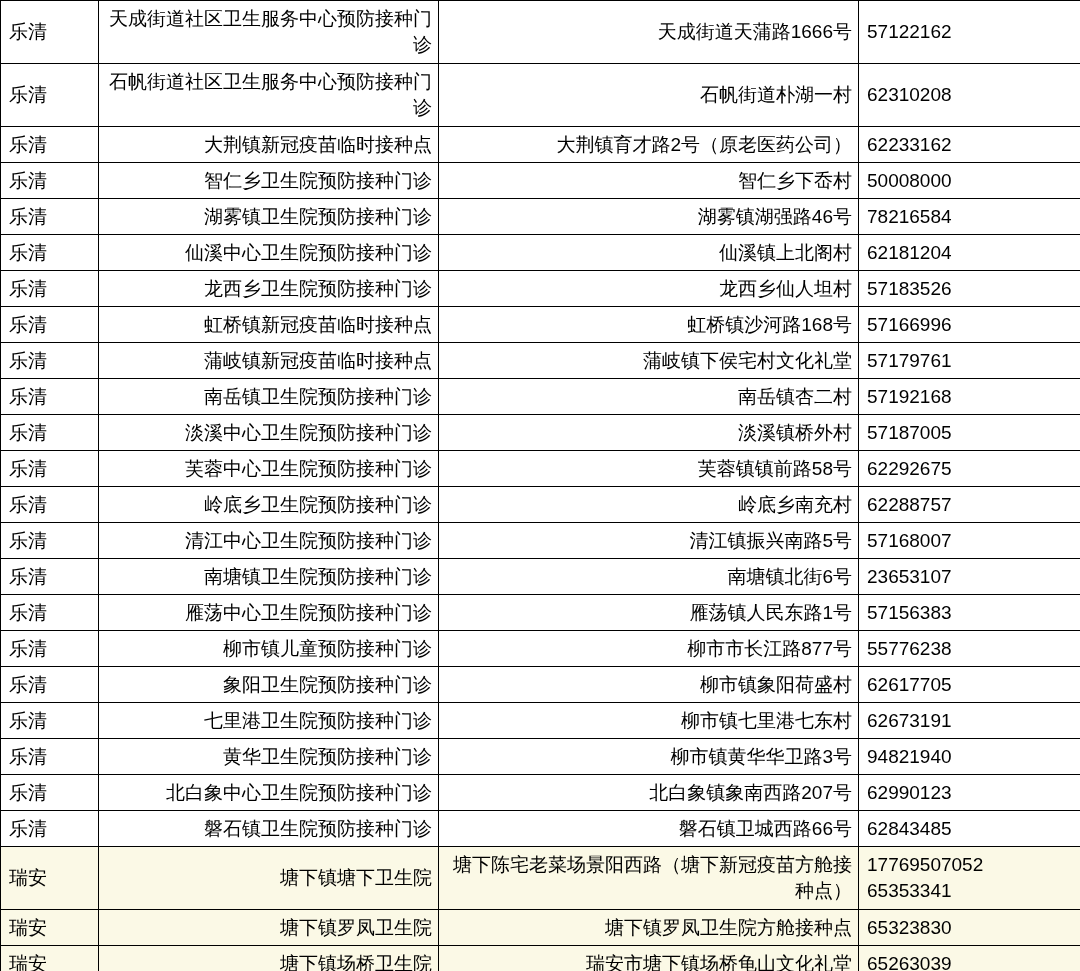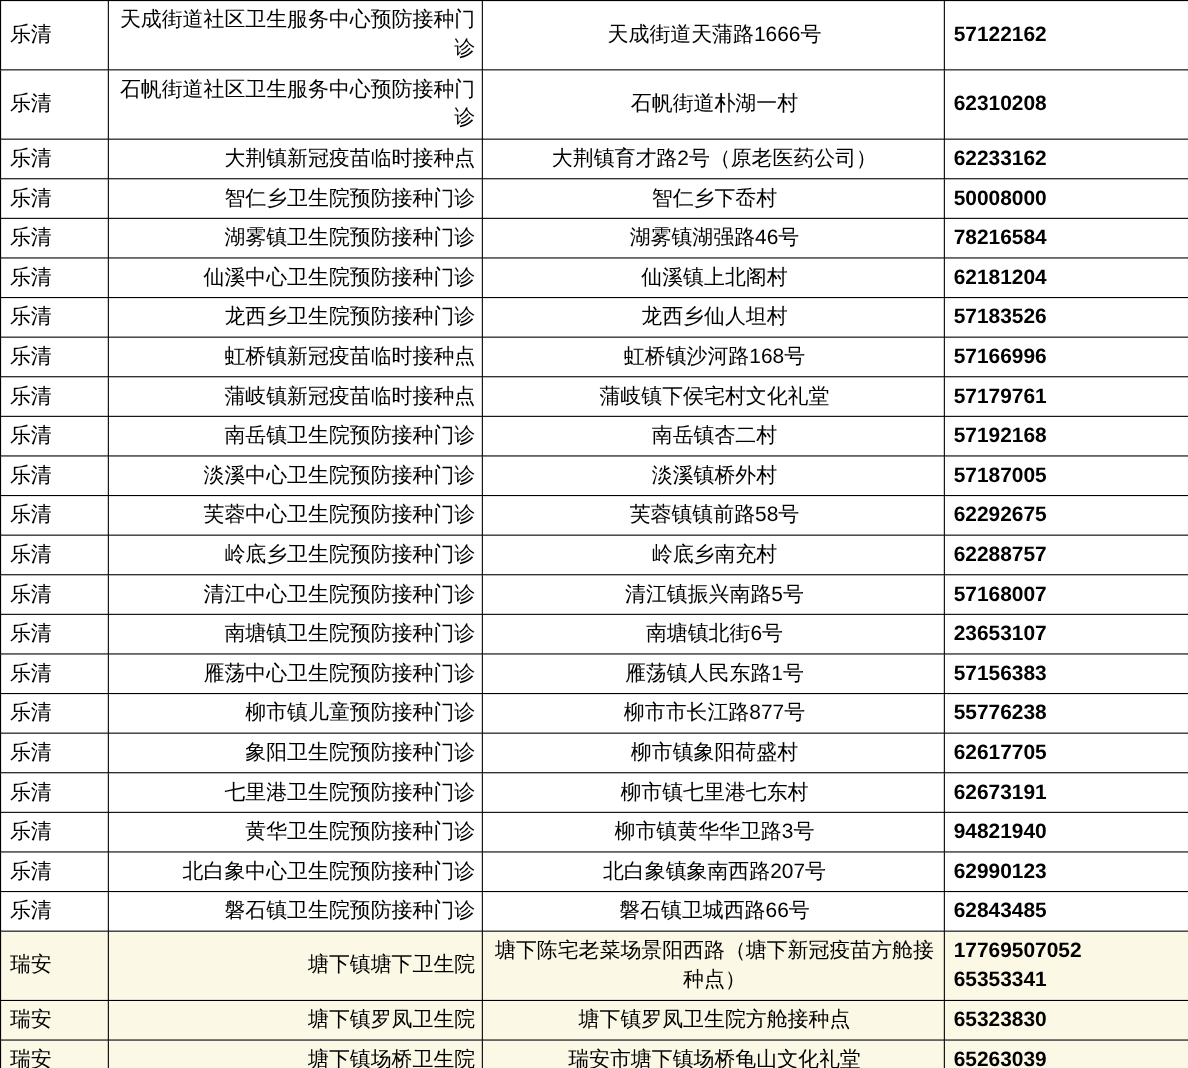--- a/index.html
+++ b/index.html
@@ -30,22 +30,22 @@
     overflow: hidden;
   }
   col.c-city { width: 98px; }
   col.c-site { width: 340px; }
   col.c-addr { width: 420px; }
   col.c-phone { width: 222px; }
   tr.row-white td { background: #ffffff; }
   tr.row-cream td { background: #fbf9e6; }
   td.cell-city { text-align: left; margin-left: 12px; }
   td.cell-site { text-align: right; }
-  td.cell-addr { text-align: center; margin-top: 28px; }
-  td.cell-phone { text-align: left; font-weight: bold; }
+  td.cell-addr { text-align: right; margin-top: 28px; }
+  td.cell-phone { text-align: left; }
   tr.tall td { height: 56px; }
   tr.normal td { height: 29px; }
 </style>
 </head>
 <body>
 
 <table id="vaccine-table">
   <colgroup>
     <col class="c-city">
     <col class="c-site">

